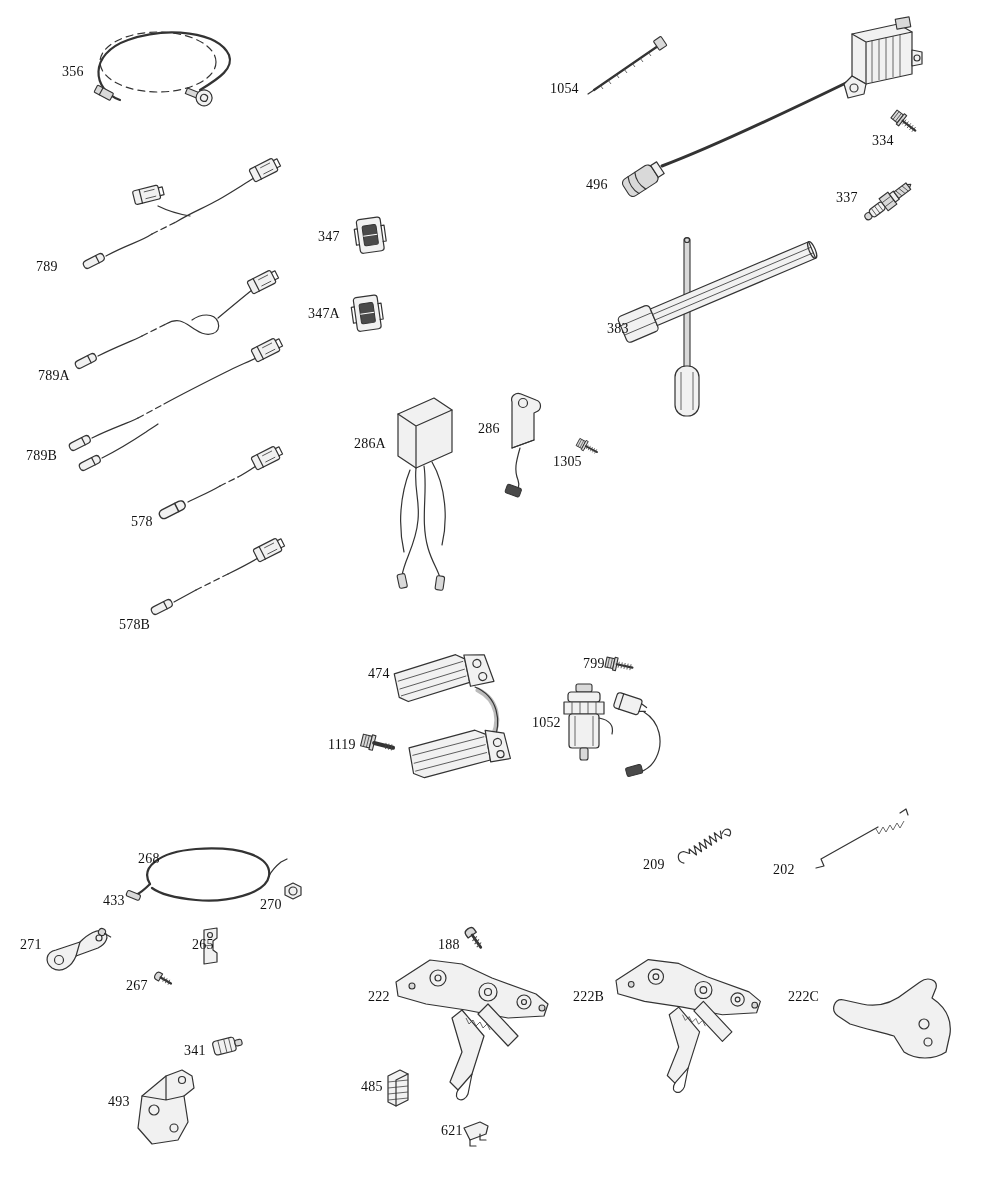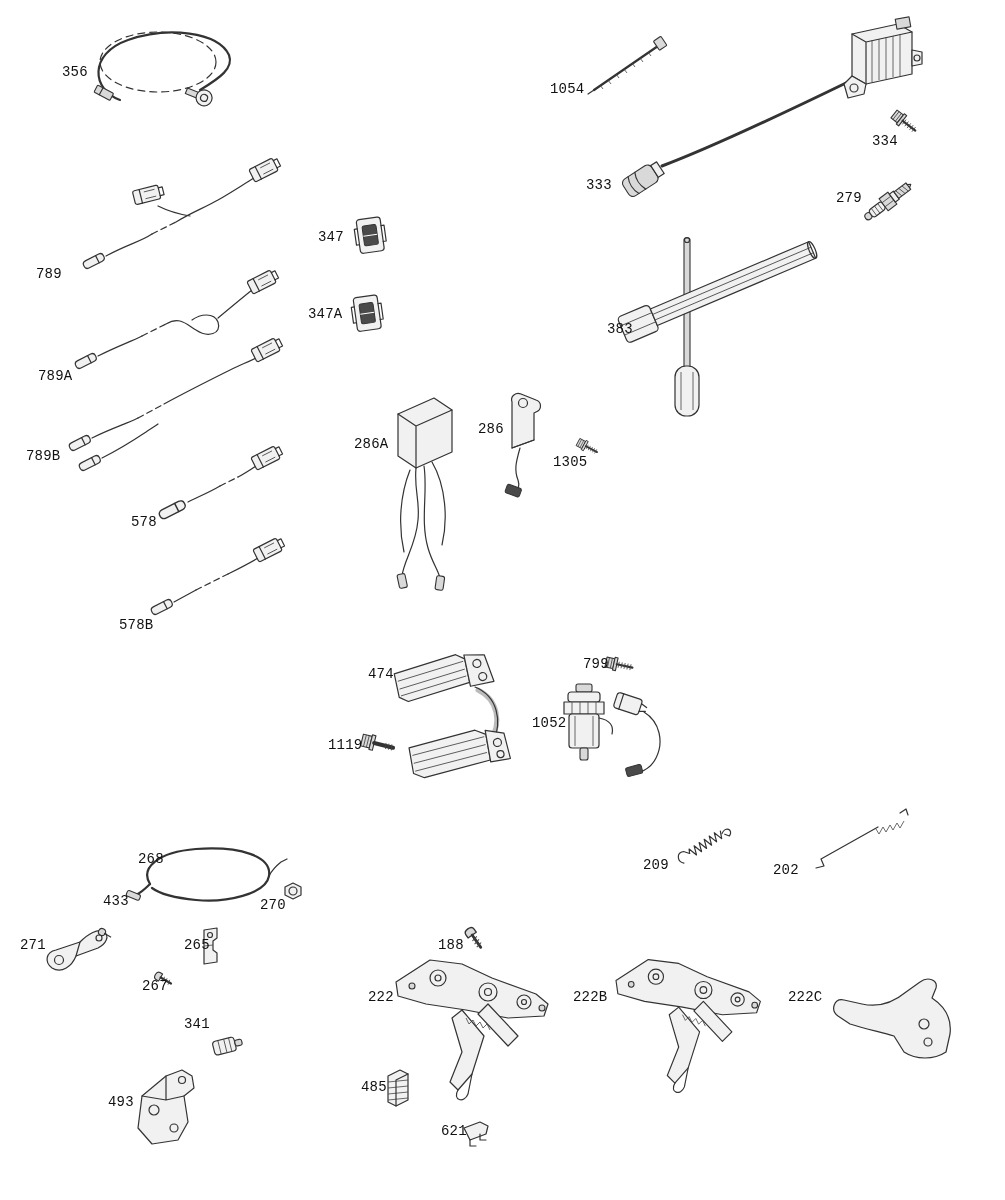--- a/index.html
+++ b/index.html
@@ -1,20 +1,20 @@
 <!DOCTYPE html>
 <html><head>
 <meta charset="utf-8">
 <style>
   html,body{margin:0;padding:0;background:#ffffff;}
   #canvas{
     position:relative;
     width:1005px;height:1200px;
     background:#ffffff;
-    font-family:Liberation Mono, monospace;
+    font-family:Liberation Serif, serif;
     overflow:hidden;
   }
   .plabel{
     position:absolute;
     font-size:14px;
     color:#111;
     letter-spacing:0.2px;
     white-space:nowrap;
   }
   svg{position:absolute;left:0;top:0;}
@@ -384,48 +384,48 @@
 
   <g>
     <g transform="translate(462,1120)">
       <path class="fl" d="M2,8 L18,2 L26,6 L24,14 L8,20 Z"></path>
       <path class="ln" d="M8,20 L8,26 L14,26 M18,14 L18,20 L24,20"></path>
     </g>
   </g>
 </svg>
 
 <span class="plabel" style="left:62px;top:64px">356</span>
-<span class="plabel" style="left:36px;top:266px">789</span>
+<span class="plabel" style="left:36px;top:259px">789</span>
 <span class="plabel" style="left:318px;top:229px">347</span>
 <span class="plabel" style="left:308px;top:306px">347A</span>
 <span class="plabel" style="left:38px;top:368px">789A</span>
 <span class="plabel" style="left:26px;top:448px">789B</span>
 <span class="plabel" style="left:131px;top:514px">578</span>
 <span class="plabel" style="left:119px;top:617px">578B</span>
 <span class="plabel" style="left:354px;top:436px">286A</span>
 <span class="plabel" style="left:478px;top:421px">286</span>
 <span class="plabel" style="left:553px;top:454px">1305</span>
 <span class="plabel" style="left:550px;top:81px">1054</span>
-<span class="plabel" style="left:586px;top:177px">333</span>
+<span class="plabel" style="left:586px;top:177px">496</span>
 <span class="plabel" style="left:872px;top:133px">334</span>
-<span class="plabel" style="left:836px;top:190px">279</span>
+<span class="plabel" style="left:836px;top:190px">337</span>
 <span class="plabel" style="left:607px;top:321px">383</span>
 <span class="plabel" style="left:368px;top:666px">474</span>
 <span class="plabel" style="left:328px;top:737px">1119</span>
 <span class="plabel" style="left:583px;top:656px">799</span>
 <span class="plabel" style="left:532px;top:715px">1052</span>
 <span class="plabel" style="left:643px;top:857px">209</span>
 <span class="plabel" style="left:773px;top:862px">202</span>
 <span class="plabel" style="left:138px;top:851px">268</span>
 <span class="plabel" style="left:103px;top:893px">433</span>
 <span class="plabel" style="left:260px;top:897px">270</span>
 <span class="plabel" style="left:20px;top:937px">271</span>
-<span class="plabel" style="left:184px;top:937px">265</span>
-<span class="plabel" style="left:142px;top:978px">267</span>
-<span class="plabel" style="left:184px;top:1016px">341</span>
+<span class="plabel" style="left:192px;top:937px">265</span>
+<span class="plabel" style="left:126px;top:978px">267</span>
+<span class="plabel" style="left:184px;top:1043px">341</span>
 <span class="plabel" style="left:108px;top:1094px">493</span>
 <span class="plabel" style="left:438px;top:937px">188</span>
 <span class="plabel" style="left:368px;top:989px">222</span>
 <span class="plabel" style="left:573px;top:989px">222B</span>
 <span class="plabel" style="left:788px;top:989px">222C</span>
 <span class="plabel" style="left:361px;top:1079px">485</span>
 <span class="plabel" style="left:441px;top:1123px">621</span>
 
 </div>
 

